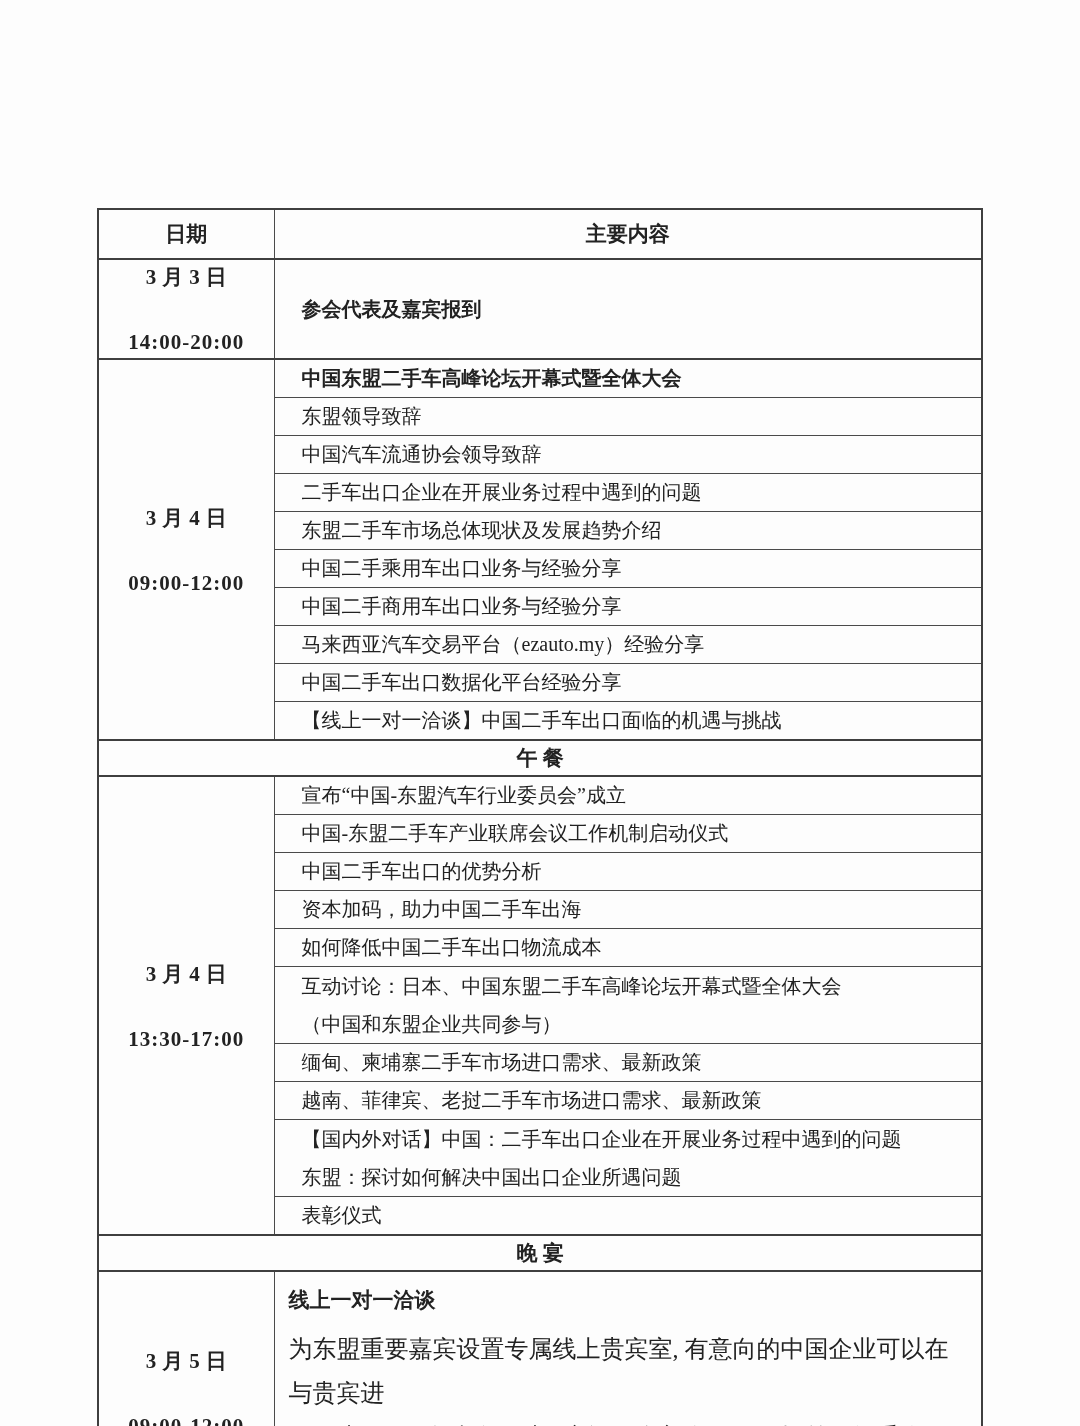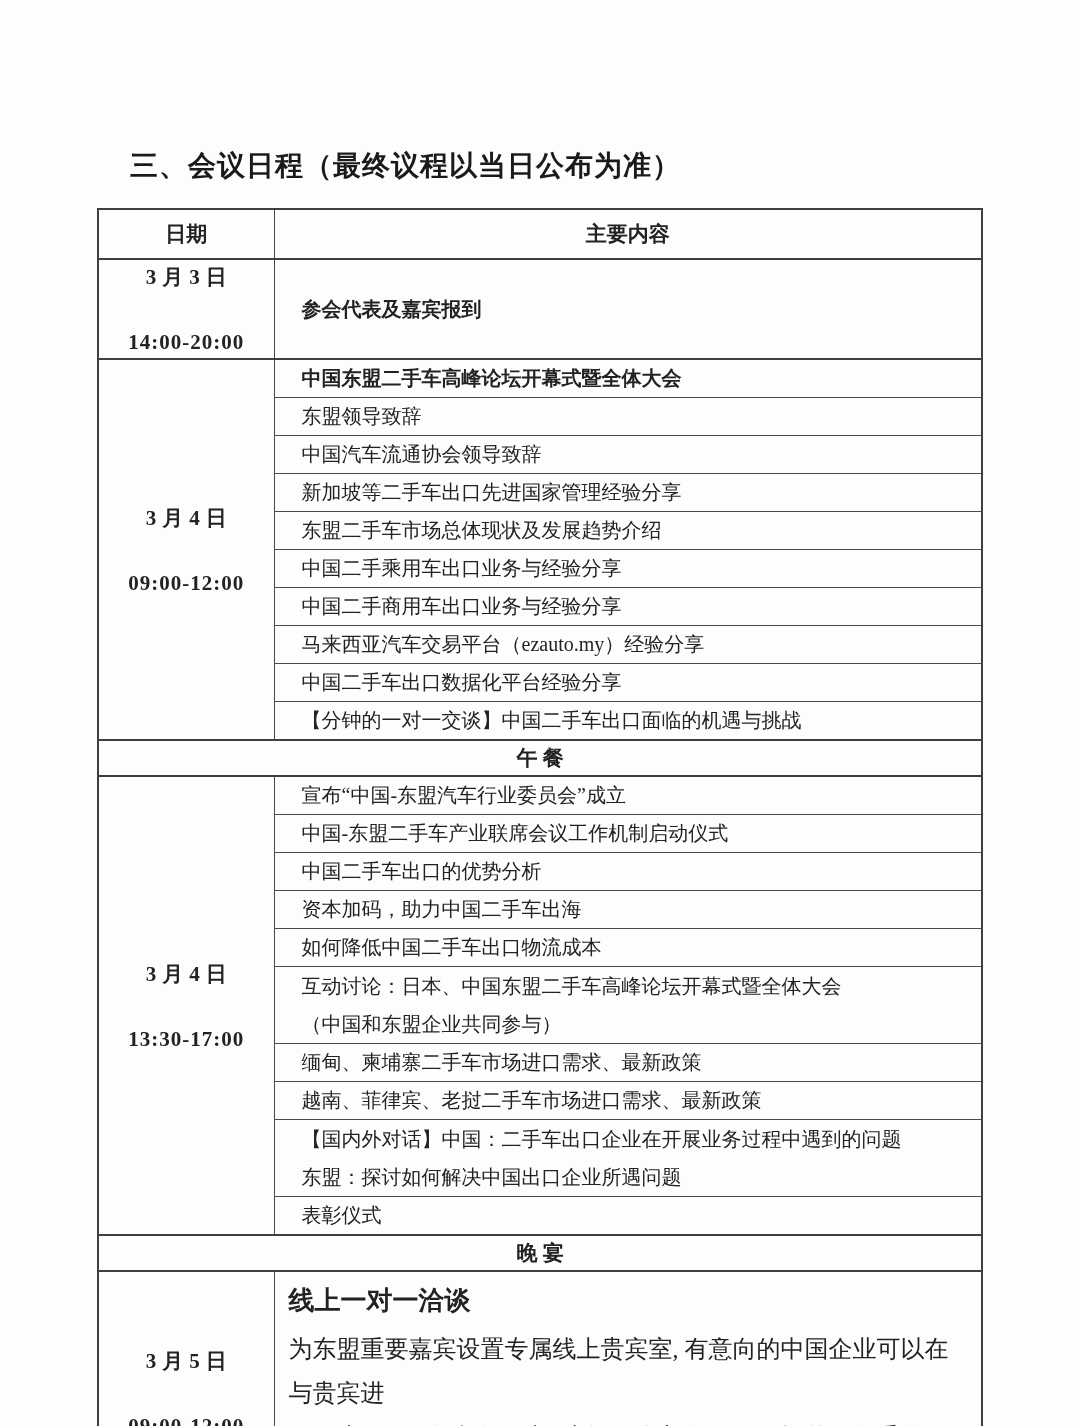--- a/index.html
+++ b/index.html
@@ -77,35 +77,34 @@
   td.content-cell.bold-item { font-weight: bold; }
   tr.meal-row { height: 36px; border-radius: 11px; }
   tr.meal-row td {
     text-align: center;
     font-weight: bold;
     font-size: 21px;
   }
   td.day3-cell { padding: 10px 14px; }
   .day3-title {
     font-weight: bold;
-    font-size: 26px;
+    font-size: 21px;
     margin-bottom: 8px;
   }
   .day3-desc {
     font-size: 24px;
     line-height: 44px;
     white-space: pre-line;
   }
 </style>
 </head>
 <body>
 
 <div class="page">
 
-  <div class="doc-title">三、会议日程（最终议程以当日公布为准）</div>
 
   <table class="schedule">
     <colgroup>
         <col class="col-date">
         <col class="col-content">
       </colgroup>
     <thead>
       <tr class="header-row">
         <th>日期</th>
         <th>主要内容</th>
@@ -128,39 +127,39 @@
         </td>
         <td class="content-cell bold-item">中国东盟二手车高峰论坛开幕式暨全体大会</td>
       </tr>
       <tr class="sub-row">
           <td class="content-cell">东盟领导致辞</td>
         </tr>
       <tr class="sub-row">
           <td class="content-cell">中国汽车流通协会领导致辞</td>
         </tr>
       <tr class="sub-row">
-          <td class="content-cell">新加坡等二手车出口先进国家管理经验分享</td>
+          <td class="content-cell">二手车出口企业在开展业务过程中遇到的问题</td>
         </tr>
       <tr class="sub-row">
           <td class="content-cell">东盟二手车市场总体现状及发展趋势介绍</td>
         </tr>
       <tr class="sub-row">
           <td class="content-cell">中国二手乘用车出口业务与经验分享</td>
         </tr>
       <tr class="sub-row">
           <td class="content-cell">中国二手商用车出口业务与经验分享</td>
         </tr>
       <tr class="sub-row">
           <td class="content-cell">马来西亚汽车交易平台（ezauto.my）经验分享</td>
         </tr>
       <tr class="sub-row">
           <td class="content-cell">中国二手车出口数据化平台经验分享</td>
         </tr>
       <tr class="sub-row">
-          <td class="content-cell">【分钟的一对一交谈】中国二手车出口面临的机遇与挑战</td>
+          <td class="content-cell">【线上一对一洽谈】中国二手车出口面临的机遇与挑战</td>
         </tr>
 
       <tr class="block-start meal-row">
         <td colspan="2">午 餐</td>
       </tr>
 
       <tr class="block-start sub-row">
         <td class="date-cell" rowspan="10">
           <div class="date-line">3月4日</div>
           <div class="time-line">13:30-17:00</div>

